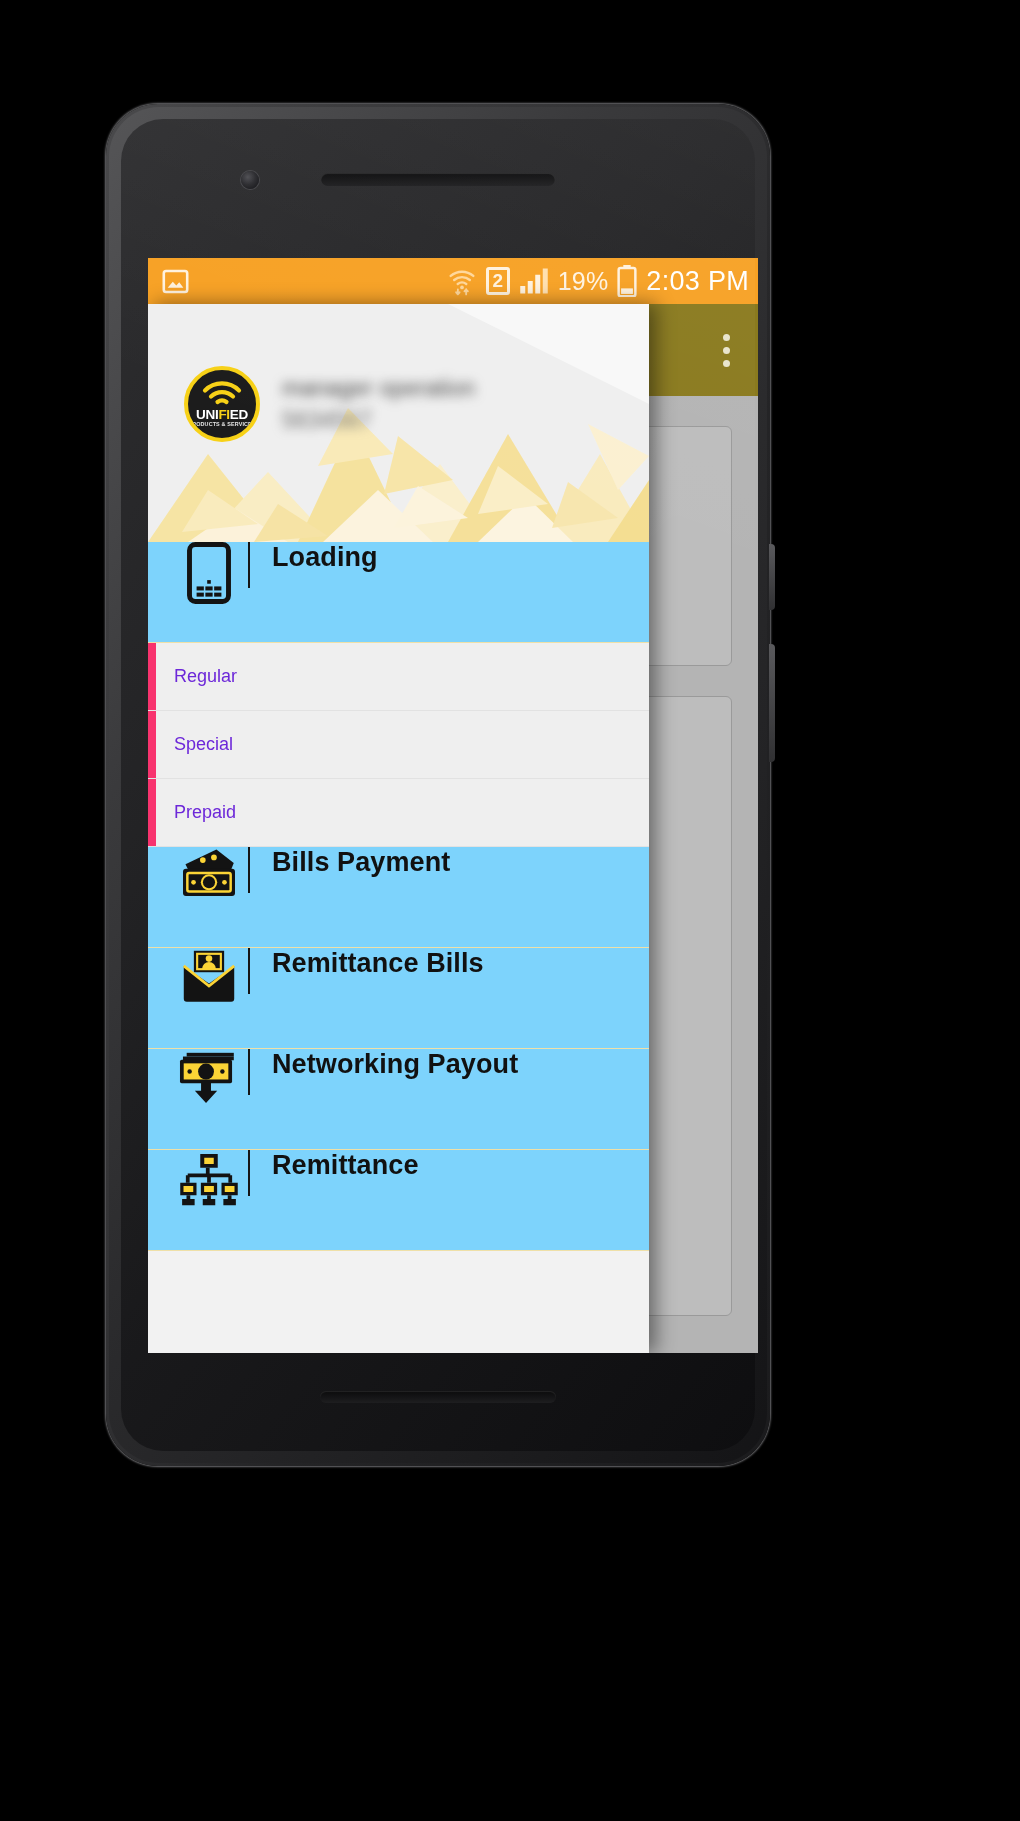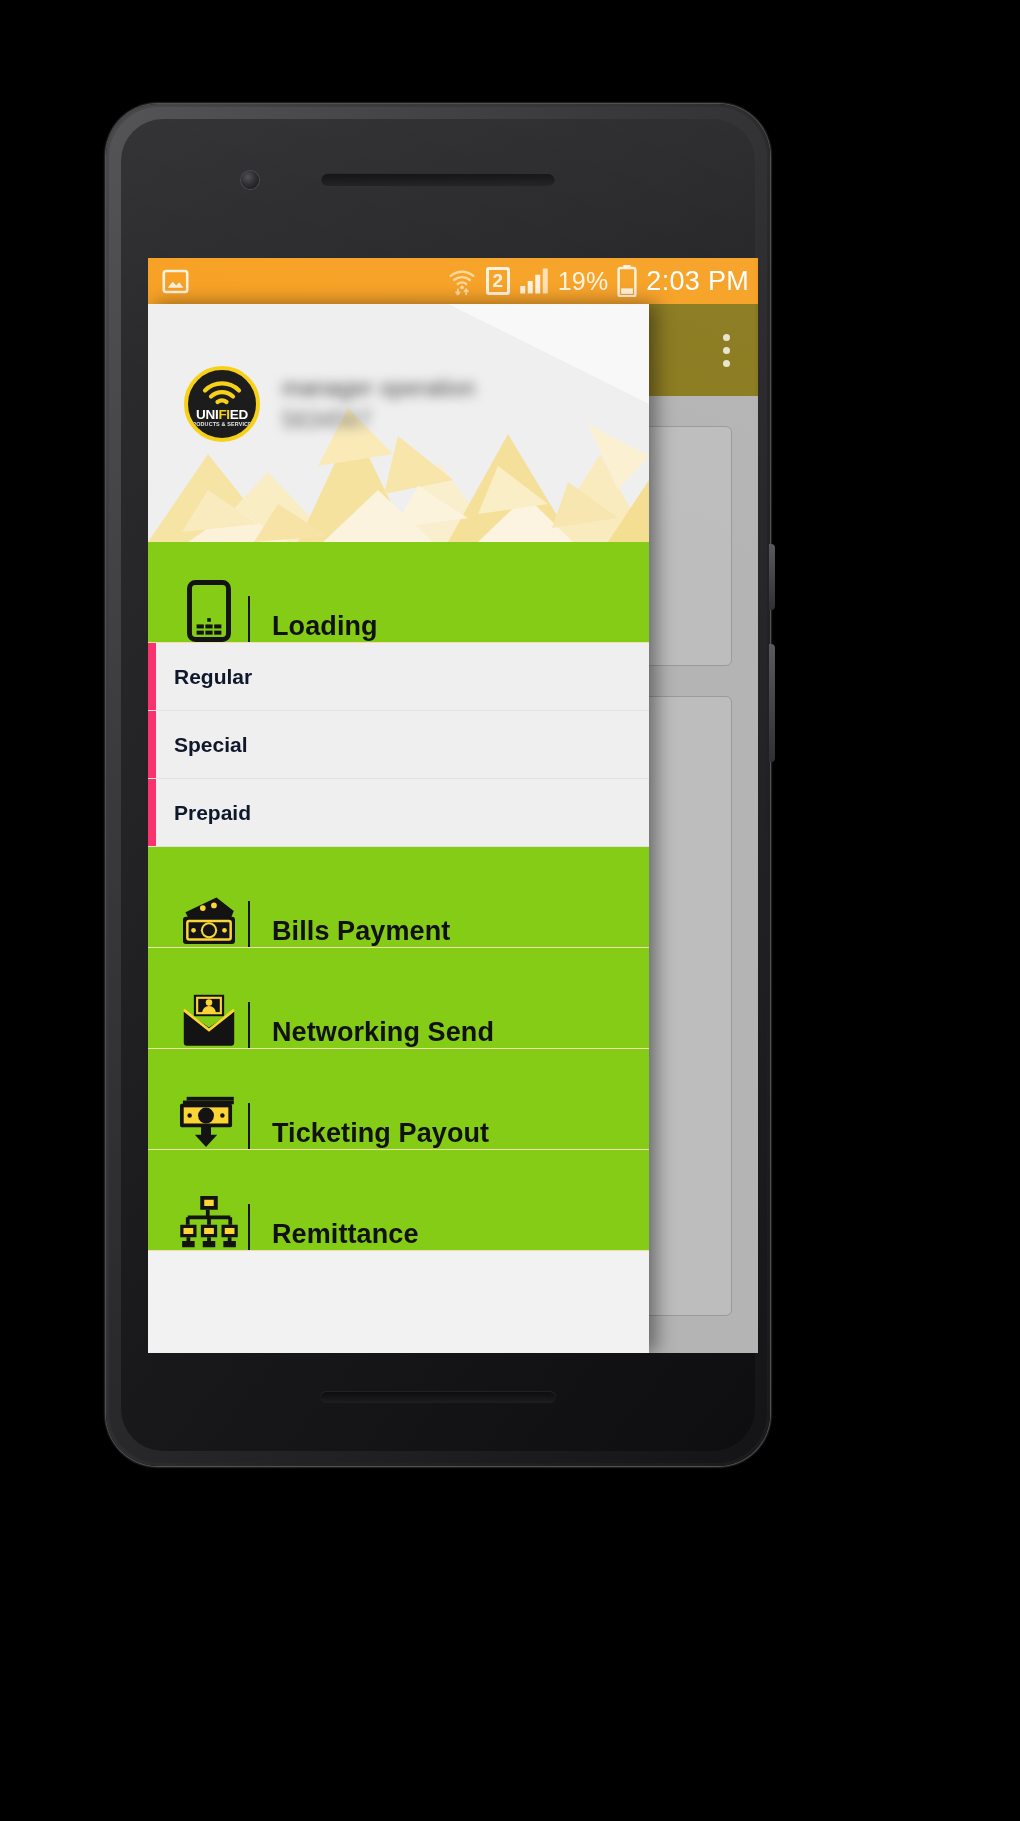--- a/index.html
+++ b/index.html
@@ -137,39 +137,39 @@
     font-size:23px; color:#4a4a4a; font-weight:400;
     filter:blur(5.2px); -webkit-filter:blur(5.2px);
   }
   .pnum{
     font-size:23px; color:#6a6a6a; font-weight:400;
     filter:blur(5.2px); -webkit-filter:blur(5.2px);
   }
 
   
   .m-item{
-    position:relative; height:101px; background:#84cc16;
-    display:flex; align-items:flex-end; padding-left:28px;
+    position:relative; height:101px; background:#7dd3fc;
+    display:flex; align-items:flex-start; padding-left:28px;
     border-bottom:1px solid #EFE0A8;
   }
   .m-item .ic{ width:66px; flex:0 0 66px; display:flex; align-items:center; justify-content:center; }
   .m-item .sep{ width:2px; height:46px; background:#151515; margin:0 0 0 6px; flex:0 0 2px; }
   .m-item .lbl{
     font-size:27px; font-weight:700; color:#111; margin-left:22px; letter-spacing:.1px;
   }
   .m-sub{
     position:relative; height:68px; background:#EFEFEF;
     display:flex; align-items:center; padding-left:26px;
     border-bottom:1px solid #E2E2E2;
   }
   .m-sub::before{
     content:""; position:absolute; left:0; top:0; width:8px; height:100%;
     background:#F8336E;
   }
-  .m-sub .lbl{ font-size:21px; color:#0f172a; font-weight:700; }
+  .m-sub .lbl{ font-size:18px; color:#6d28d9; font-weight:400; }
 
   svg.i{ display:block; }
 </style>
 </head>
 <body>
 
 <div id="phone">
   <div id="phone-inner">
     <div id="phone-face">
 
@@ -339,38 +339,38 @@
               <svg class="i" width="58" height="56" viewBox="0 0 46 44">
                 <rect x="11" y="2" width="24" height="17" fill="#131313"></rect>
                 <rect x="13.6" y="4.4" width="18.8" height="12.2" fill="none" stroke="#FBD436" stroke-width="1.7"></rect>
                 <circle cx="23" cy="8.2" r="2.6" fill="#FBD436"></circle>
                 <path d="M17.5 16.4a5.5 5.5 0 0 1 11 0z" fill="#FBD436"></path>
                 <path d="M3 14 L23 28 L43 14 L43 40 a2.4 2.4 0 0 1 -2.4 2.4 L5.4 42.4 A2.4 2.4 0 0 1 3 40 Z" fill="#131313"></path>
                 <path d="M3 14 L23 30 L43 14" fill="none" stroke="#FBD436" stroke-width="2.2"></path>
               </svg>
             </span>
             <span class="sep"></span>
-            <span class="lbl">Networking Send</span>
+            <span class="lbl">Remittance Bills</span>
           </div>
 
           <div class="m-item">
             <span class="ic">
               <svg class="i" width="62" height="56" viewBox="0 0 50 44">
                 <rect x="7" y="2.5" width="38" height="3" fill="#131313"></rect>
                 <rect x="4" y="5.5" width="41" height="3" fill="#131313"></rect>
                 <rect x="1.6" y="8" width="42" height="19" rx="1.4" fill="#131313"></rect>
                 <rect x="4.6" y="11" width="36" height="13" fill="#FBD436"></rect>
                 <ellipse cx="22.6" cy="17.6" rx="6.4" ry="6.4" fill="#131313"></ellipse>
                 <circle cx="9.4" cy="17.6" r="1.8" fill="#131313"></circle>
                 <circle cx="35.8" cy="17.6" r="1.8" fill="#131313"></circle>
                 <path d="M18.6 26 h8 v7 h5 l-9 10 l-9 -10 h5 z" fill="#131313"></path>
               </svg>
             </span>
             <span class="sep"></span>
-            <span class="lbl">Ticketing Payout</span>
+            <span class="lbl">Networking Payout</span>
           </div>
 
 
           <div class="m-item">
             <span class="ic">
               <svg class="i" width="60" height="58" viewBox="0 0 48 44">
                 <rect x="17" y="2" width="14" height="11" fill="#131313"></rect>
                 <rect x="20.2" y="5" width="7.6" height="5" fill="#FBD436"></rect>
                 <path d="M23 13 v6 M7 19 h34 M7 19 v6 M24 19 v6 M41 19 v6" stroke="#131313" stroke-width="3" fill="none"></path>
                 <rect x="1" y="25" width="13" height="10" fill="#131313"></rect>

